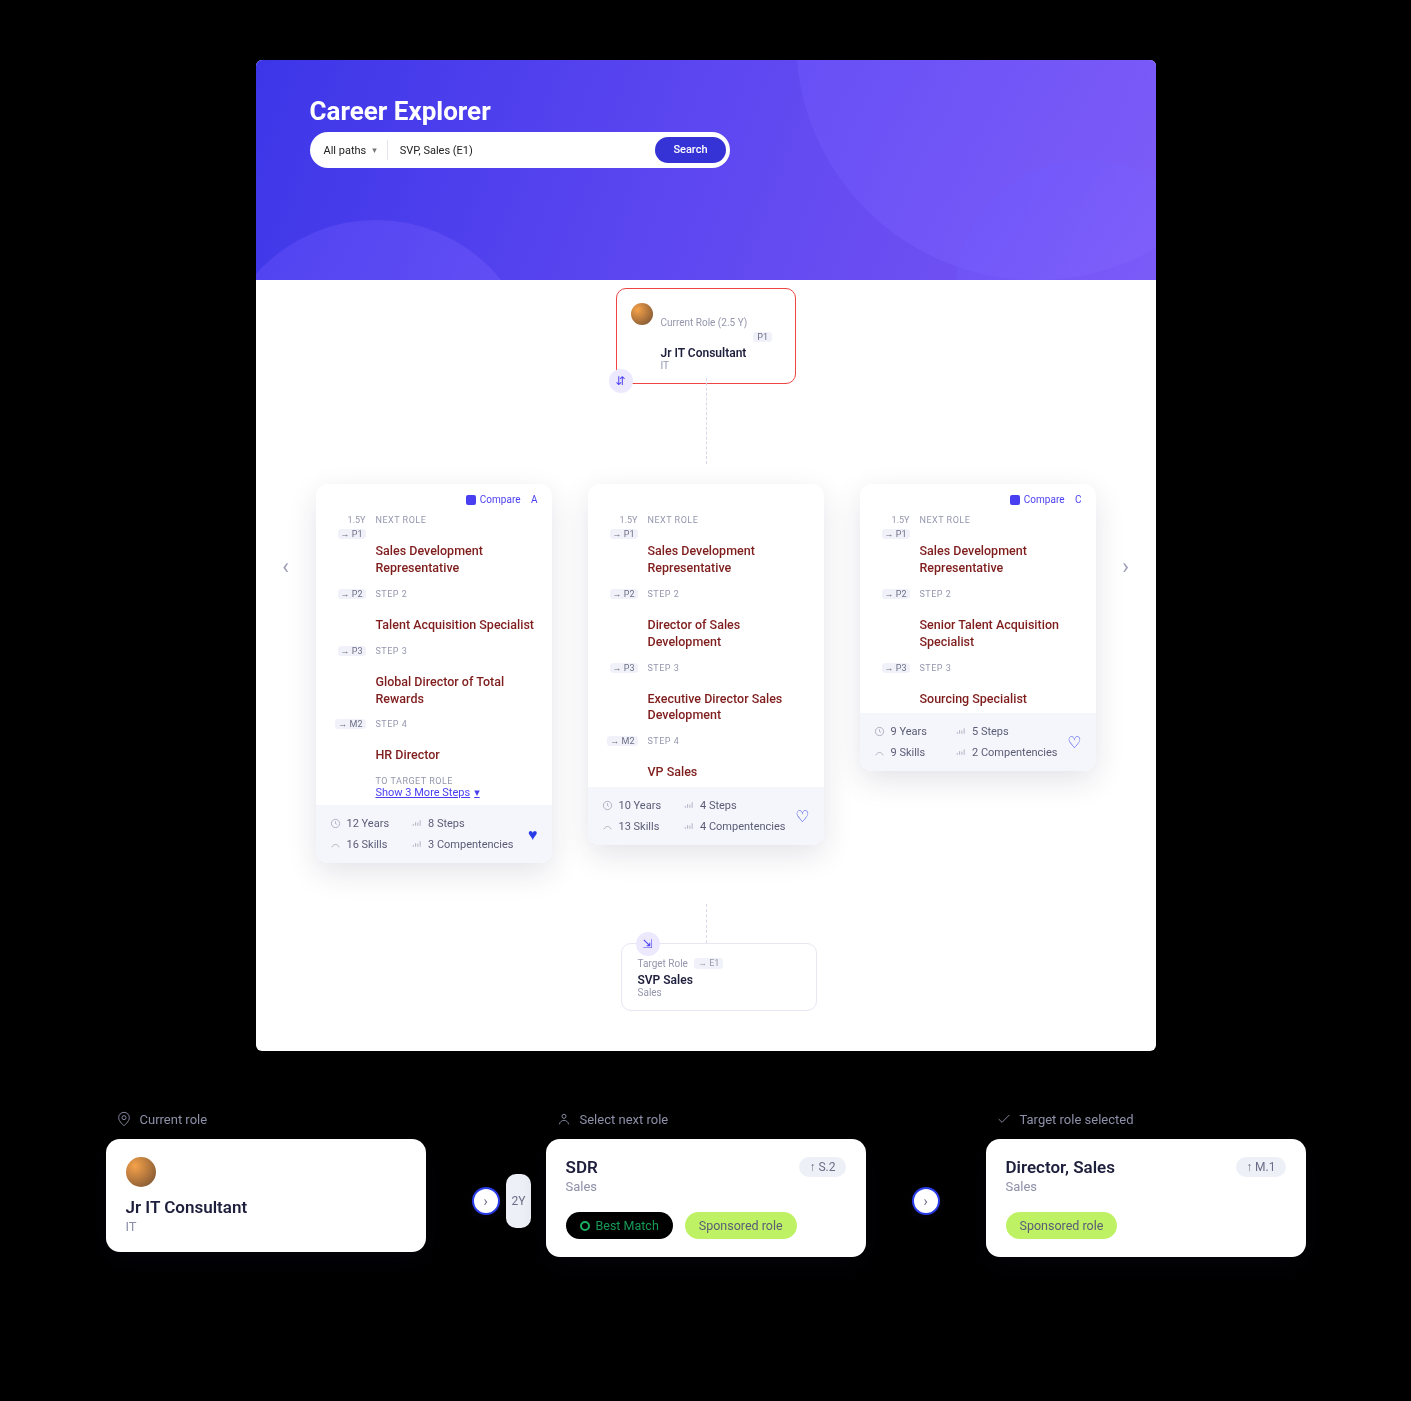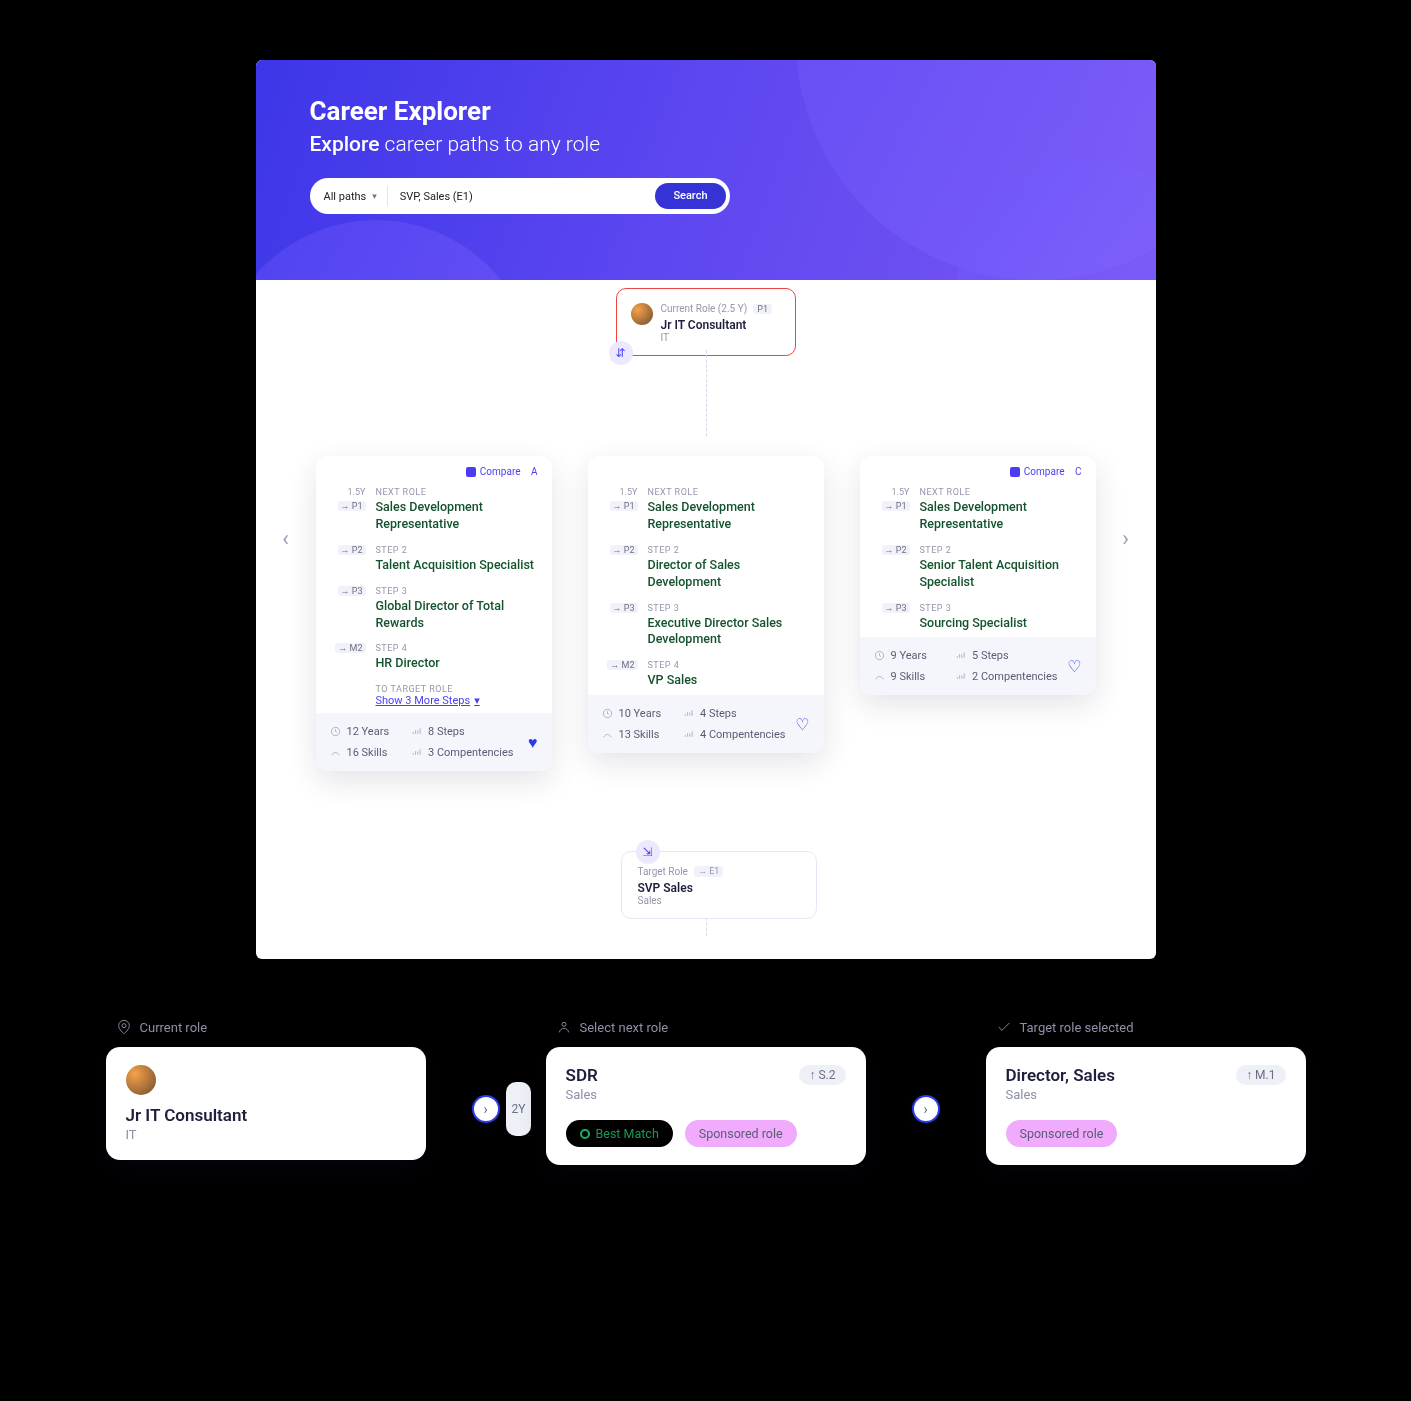--- a/index.html
+++ b/index.html
@@ -49,21 +49,21 @@
   
   .node {
     position:relative; border:1px solid #ef4444; border-radius:10px;
     background:#fff; padding:14px 16px 12px 44px; width:180px;
     font-size:12px;
   }
   .node .avatar { position:absolute; left:14px; top:14px; width:22px;height:22px;
     border-radius:50%; background:radial-gradient(circle at 30% 30%,#f6a24a,#6e4b2f);
   }
   .node .meta { font-size:10px; color:#9497ad; display:flex; gap:6px; align-items:center;}
-  .node .meta .chip { background:#f1f2f9; border-radius:3px; padding:0 4px; font-size:9px; color:#6c6e87;}
+  .node .meta .chip { background:#f1f2f9; border-radius:3px; padding:0 4px; font-size:9px; color:#6c6e87;margin-top:29px;}
   .node .title { margin-top:4px; font-weight:600; color:#1e1f3c; font-size:12px;}
   .node .dept  { font-size:10px; color:#9497ad; }
   .node .swap-icon {
     position:absolute; left:-8px; bottom:-10px; width:24px;height:24px;
     border-radius:50%; background:#ece9ff; display:flex; align-items:center; justify-content:center;
     font-size:12px; color:#4a3ff0;
   }
   .center-col { display:flex; justify-content:center; margin-top:8px;}
 
   
@@ -91,21 +91,21 @@
   .path-card .compare .cb { width:10px;height:10px; border-radius:2px; background:#4a3ff0; display:inline-block;}
   .path-card .compare .cbe{ width:10px;height:10px; border-radius:2px; border:1px solid #c6c8dd; display:inline-block;}
   .step {
     display:grid; grid-template-columns:44px 1fr; gap:6px;
     padding:6px 14px 6px 10px;
   }
   .step .badge-col { display:flex; flex-direction:column; align-items:flex-end; gap:4px; padding-right:4px;}
   .step .dur   { font-size:9px; color:#9497ad; }
   .step .chip  { font-size:9px; color:#6c6e87; background:#f1f2f9; border-radius:3px; padding:0 3px; white-space:nowrap;}
   .step .label { font-size:9px; letter-spacing:.5px; color:#9497ad; text-transform:uppercase;}
-  .step .role  { font-size:12.5px; color:#14532d; font-weight:500; line-height:1.35; margin-top:2px; }
+  .step .role  { font-size:12.5px; color:#7f1d1d; font-weight:500; line-height:1.35; margin-top:18px; }
   .step .target-label { font-size:9px; letter-spacing:.5px; color:#9497ad; text-transform:uppercase;}
   .show-more { font-size:11px; color:#4a3ff0; text-decoration:underline; display:flex; gap:4px; align-items:center;}
   .card-foot {
     margin-top:auto; background:#f5f6fb; border-radius:0 0 12px 12px;
     padding:12px 14px; display:grid; grid-template-columns:1fr 1fr 24px;
     row-gap:8px; font-size:11px; color:#5a5c76; position:relative;
   }
   .stat { display:flex; gap:6px; align-items:center; white-space:nowrap;}
   .stat svg { width:11px;height:11px; }
   .card-foot .heart { grid-column:3; grid-row:1 / span 2; align-self:center; justify-self:end;
@@ -135,21 +135,21 @@
   }
   .b-card .avatar2 { width:30px;height:30px;border-radius:50%;
     background:radial-gradient(circle at 30% 30%,#f6a24a,#6e4b2f); margin-bottom:10px;}
   .b-card .t  { font-size:17px; font-weight:600;}
   .b-card .d  { font-size:13px; color:#8d90a8; margin-top:2px;}
   .b-card .head-row { display:flex; align-items:center; gap:10px;}
   .b-card .lev { margin-left:auto; font-size:12px; color:#6c6e87; background:#eef0f7; border-radius:12px; padding:3px 10px;}
   .b-card .pill-row { display:flex; gap:12px; margin-top:18px;}
   .pill {
     display:inline-flex; align-items:center; gap:6px;
-    font-size:12.5px; border-radius:16px; padding:6px 14px; background:#f0abfc; color:#5a5c76;
+    font-size:12.5px; border-radius:16px; padding:6px 14px; background:#bef264; color:#5a5c76;
   }
   .pill.best { background:#000000; color:#179a54; }
   .pill.best .dot { width:10px;height:10px;border:2px solid #1bb160;border-radius:50%;}
 
   .connector {
     width:40px; display:flex; align-items:center; justify-content:center; align-self:center;
     position:relative; margin-top:34px;
   }
   .connector .circ {
     width:28px;height:28px;border-radius:50%; background:#fff; border:2px solid #2a3be8;
@@ -167,23 +167,20 @@
 
 <div class="stage">
 
   <div class="app-card">
 
     <div class="hero">
       <div class="blob b1"></div>
       <div class="blob b2"></div>
       <div class="blob b3"></div>
       <h1>Career Explorer</h1>
-      <p class="sub">
-        <b>Explore</b> <span>career paths to any role</span>
-      </p>
       <div class="searchbar">
         <span class="filter">All paths</span>
         <span class="chev">▾</span>
         <span class="divider"></span>
         <span class="term">SVP, Sales (E1)</span>
         <span class="btn-search">Search</span>
       </div>
     </div>
 
 

